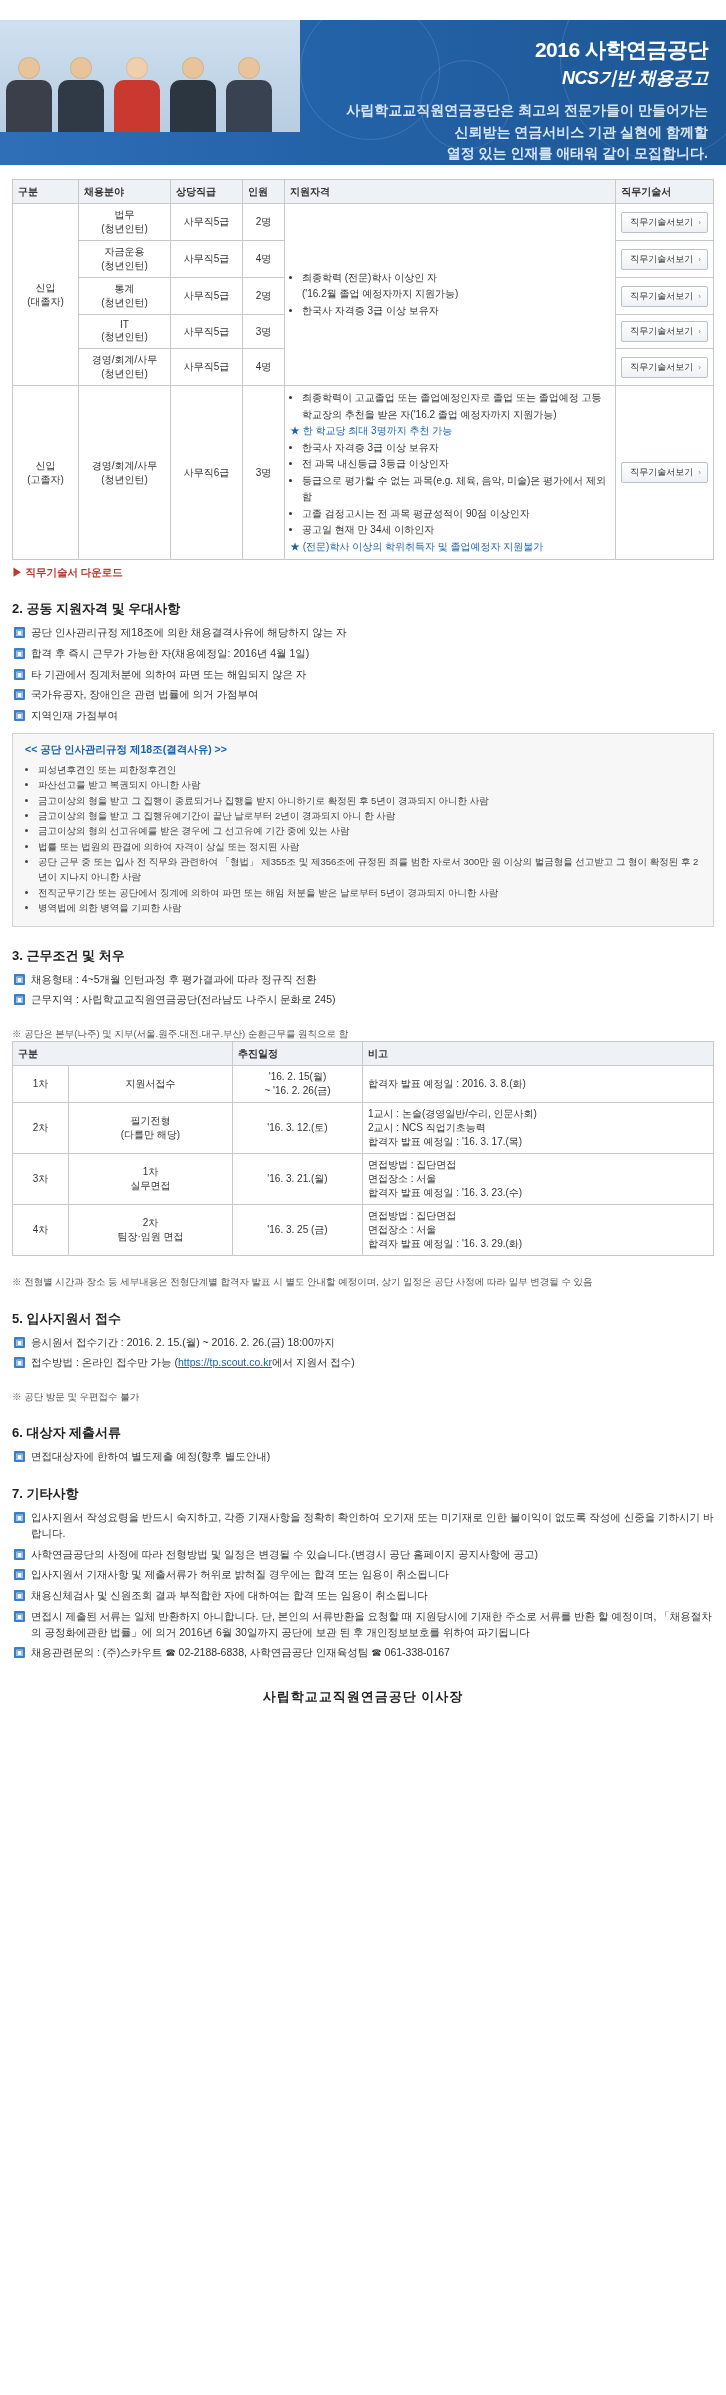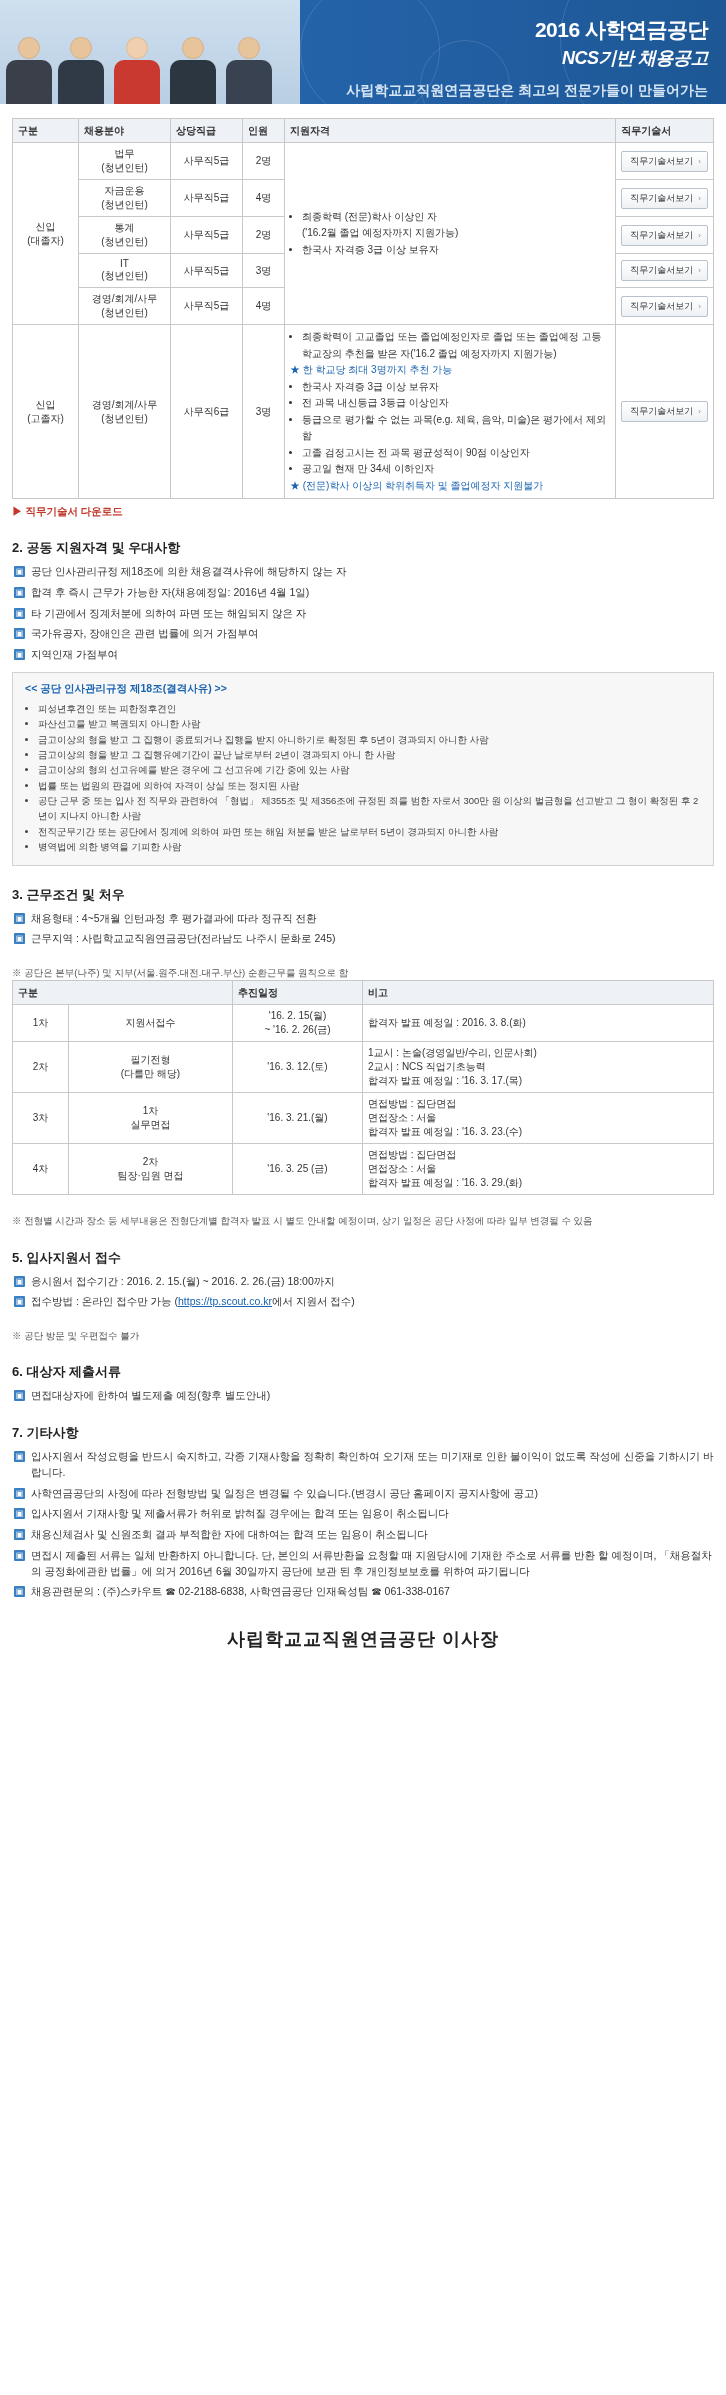--- a/index.html
+++ b/index.html
@@ -9,23 +9,24 @@
     font-family: "Liberation Sans", sans-serif;
     font-size: 11px;
     color: #333;
     background: #fff;
   }
   .page { width: 726px; position: relative; }
 
   
   .header {
     position: relative;
-    height: 104px;
+    height: 145px;
     background: linear-gradient(90deg, #2e6fb7 0%, #2462a8 45%, #1d5795 100%);
     overflow: hidden;
+    margin-top: 20px;
   }
   .header .circle-deco {
     position: absolute;
     border-radius: 50%;
     border: 1px solid rgba(255,255,255,0.13);
   }
   .header .c1 { width: 140px; height: 140px; left: 300px; top: -20px; }
   .header .c2 { width: 90px; height: 90px; left: 420px; top: 40px; }
   .header .c3 { width: 200px; height: 200px; left: 560px; top: -60px; }
   .photo {
@@ -178,21 +179,21 @@
 
   .note {
     font-size: 9.5px;
     color: #555;
     margin-top: 19px;
     line-height: 1.5;
   }
 
   .footer {
     text-align: center;
-    font-size: 18px;
+    font-size: 13px;
     font-weight: bold;
     color: #222;
     padding: 22px 0 26px 0;
     letter-spacing: 1px;
   }
 </style>
 </head>
 <body>
 
 <div class="page">

